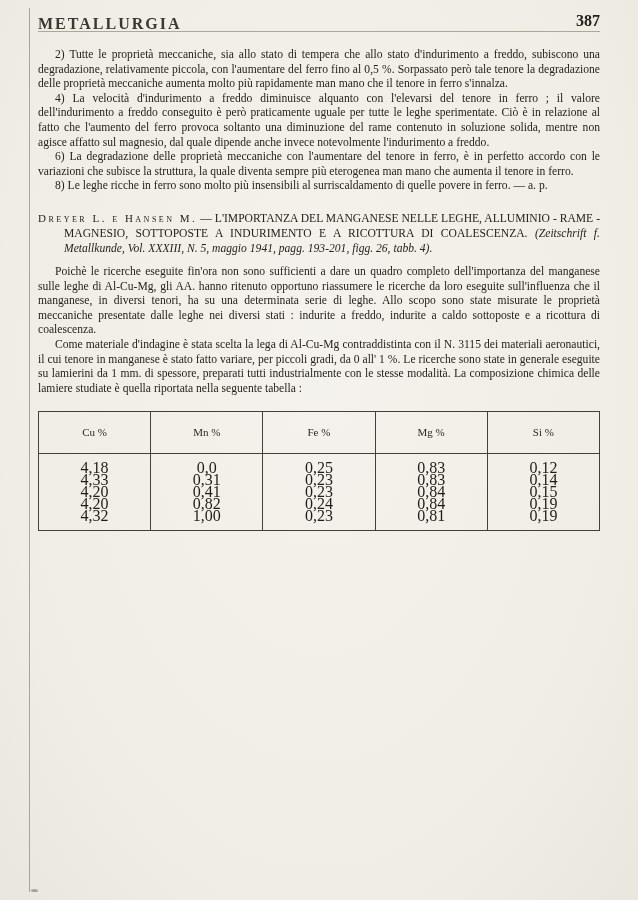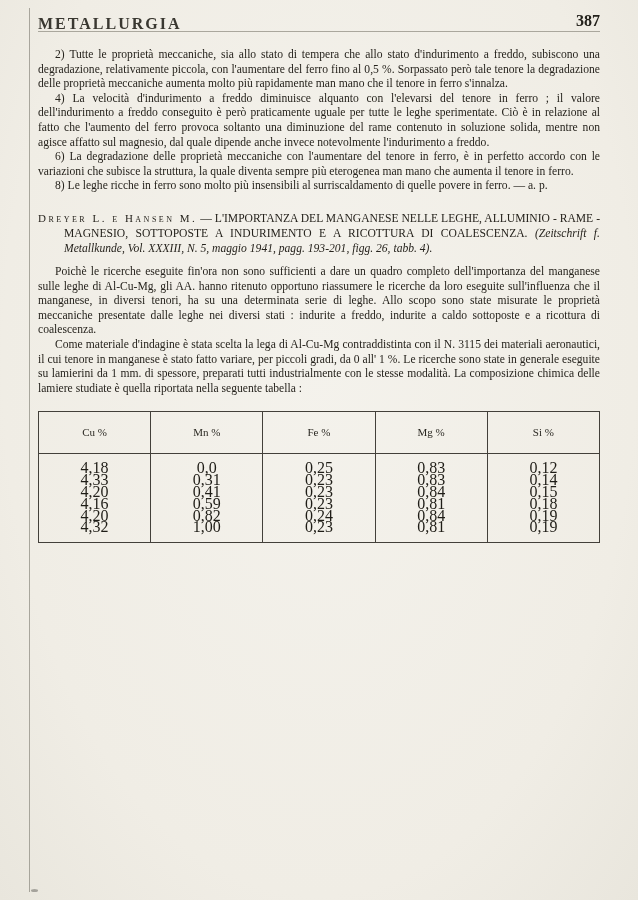--- a/index.html
+++ b/index.html
@@ -148,27 +148,20 @@
             <td>0,14</td>
           </tr>
           <tr>
             <td>4,20</td>
             <td>0,41</td>
             <td>0,23</td>
             <td>0,84</td>
             <td>0,15</td>
           </tr>
           <tr>
-            <td>4,16</td>
-            <td>0,59</td>
-            <td>0,23</td>
-            <td>0,81</td>
-            <td>0,18</td>
-          </tr>
-          <tr>
             <td>4,20</td>
             <td>0,82</td>
             <td>0,24</td>
             <td>0,84</td>
             <td>0,19</td>
           </tr>
           <tr>
             <td>4,32</td>
             <td>1,00</td>
             <td>0,23</td>

